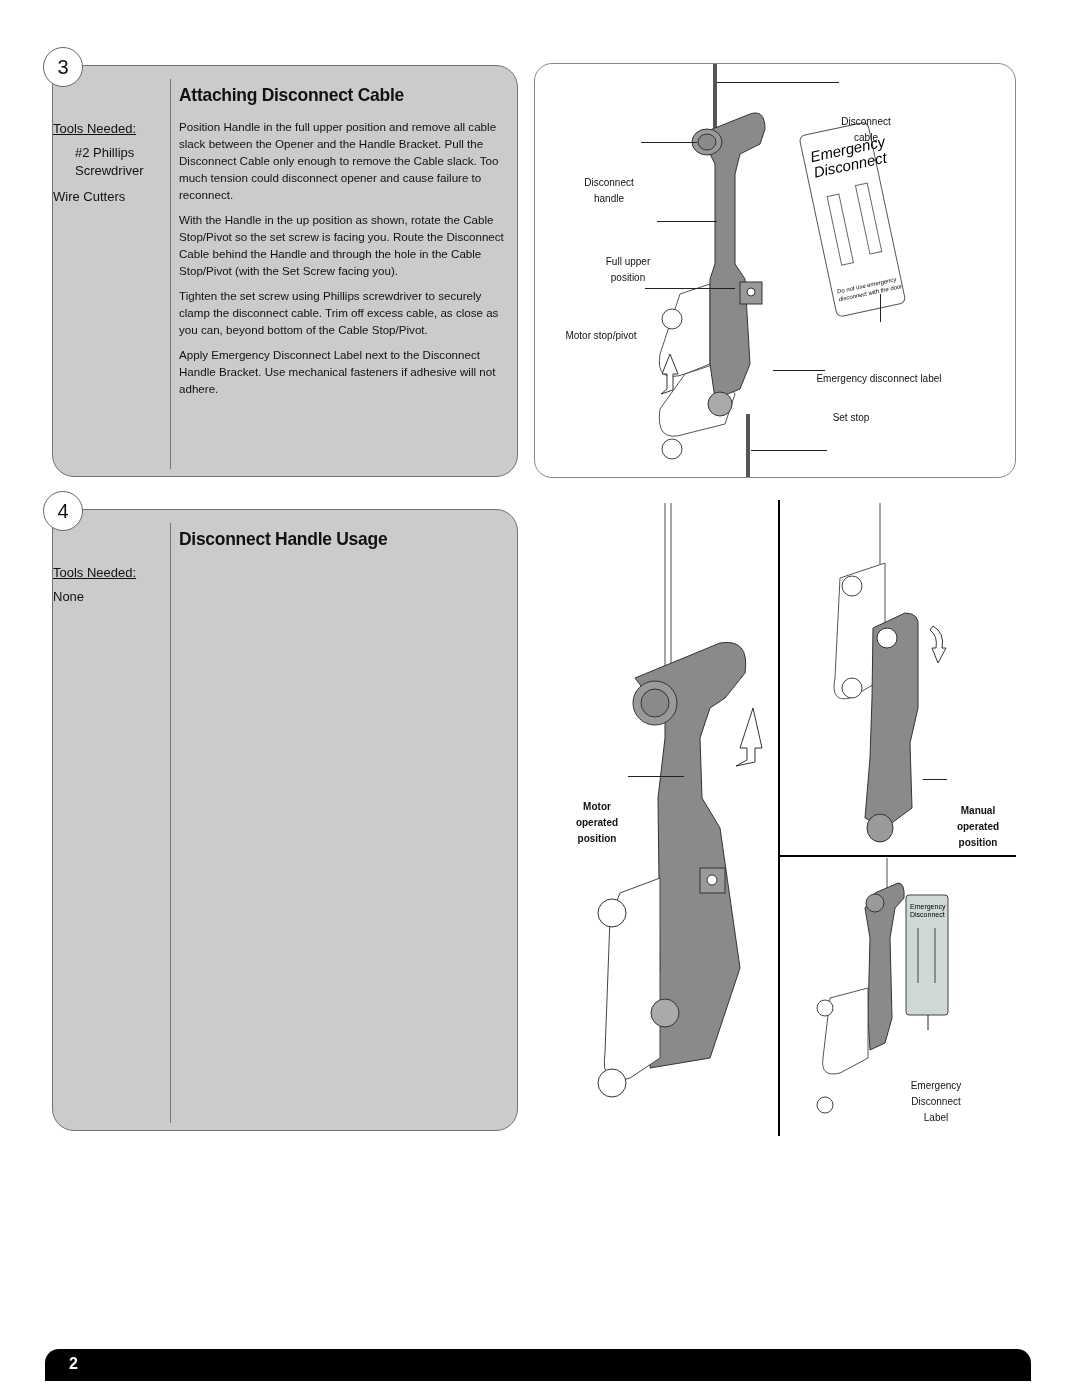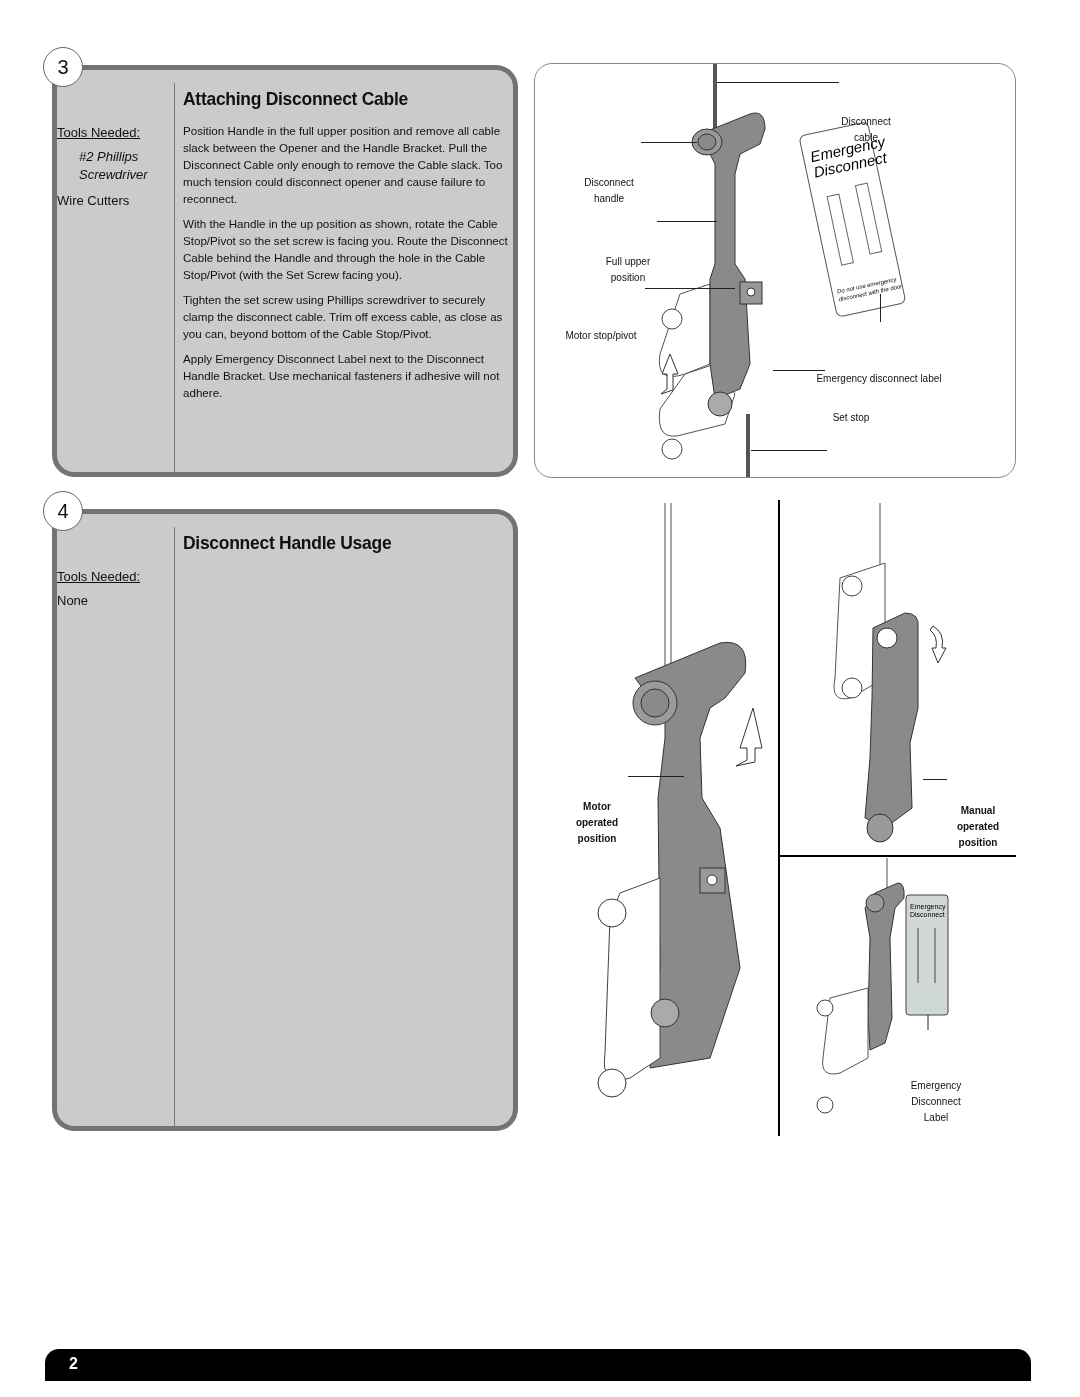--- a/index.html
+++ b/index.html
@@ -1,17 +1,17 @@
 <!DOCTYPE html>
 <html><head>
 <meta charset="utf-8">
 <style>
   html,body{margin:0;padding:0;background:#fff;}
   body{width:1080px;height:1397px;position:relative;overflow:hidden;font-family:"Liberation Sans",sans-serif;color:#111;}
-  .panel{position:absolute;left:52px;width:466px;background:#cbcbcb;border:5px solid #737373;border-radius:4px 22px 22px 22px;box-sizing:border-box;}
+  .panel{position:absolute;left:52px;width:466px;background:#cbcbcb;border:1px solid #737373;border-radius:4px 22px 22px 22px;box-sizing:border-box;}
   .step-circle{position:absolute;width:40px;height:40px;border-radius:50%;background:#fff;border:1px solid #666;box-sizing:border-box;text-align:center;line-height:38px;font-size:20px;}
   .divider{position:absolute;left:117px;width:1px;background:#777;}
   .title{position:absolute;left:126px;font-weight:bold;font-size:19px;letter-spacing:-0.3px;transform:scaleX(0.92);transform-origin:left;}
   .tools{position:absolute;left:0;width:117px;font-size:13px;line-height:18px;}
   .tools .hdr{text-decoration:underline;margin-bottom:6px;}
   .tools .item{margin-bottom:8px;}
   .body-text{position:absolute;left:126px;width:330px;font-size:11.6px;line-height:17px;}
   .body-text p{margin:0 0 8px 0;}
   .body4{font-size:13.6px;line-height:19px;}
   .figbox{position:absolute;left:534px;top:63px;width:482px;height:415px;border:1px solid #888;border-radius:18px;box-sizing:border-box;background:#fff;overflow:hidden;}
@@ -23,21 +23,21 @@
   svg{position:absolute;}
 </style>
 </head>
 <body>
 
 <div class="panel" style="top:65px;height:412px;">
   <div class="divider" style="top:13px;height:390px;"></div>
   <div class="title" style="top:18px;">Attaching Disconnect Cable</div>
   <div class="tools" style="top:54px;">
     <div class="hdr">Tools Needed:</div>
-    <div class="item" style="padding:0 22px;font-style:italic;">#2 Phillips Screwdriver</div>
+    <div class="item" style="padding:0 22px;">#2 Phillips Screwdriver</div>
     <div class="item">Wire Cutters</div>
   </div>
   <div class="body-text" style="top:52px;">
     <p>Position Handle in the full upper position and remove all cable slack between the Opener and the Handle Bracket. Pull the Disconnect Cable only enough to remove the Cable slack. Too much tension could disconnect opener and cause failure to reconnect.</p>
     <p>With the Handle in the up position as shown, rotate the Cable Stop/Pivot so the set screw is facing you.  Route the Disconnect Cable behind the Handle and through the hole in the Cable Stop/Pivot (with the Set Screw facing you).</p>
     <p>Tighten the set screw using Phillips screwdriver to securely clamp the disconnect cable. Trim off excess cable, as close as you can, beyond bottom of the Cable Stop/Pivot.</p>
     <p>Apply Emergency Disconnect Label next to the Disconnect Handle Bracket. Use mechanical fasteners if adhesive will not adhere.</p>
   </div>
 </div>
 <div class="step-circle" style="left:43px;top:47px;">3</div>

